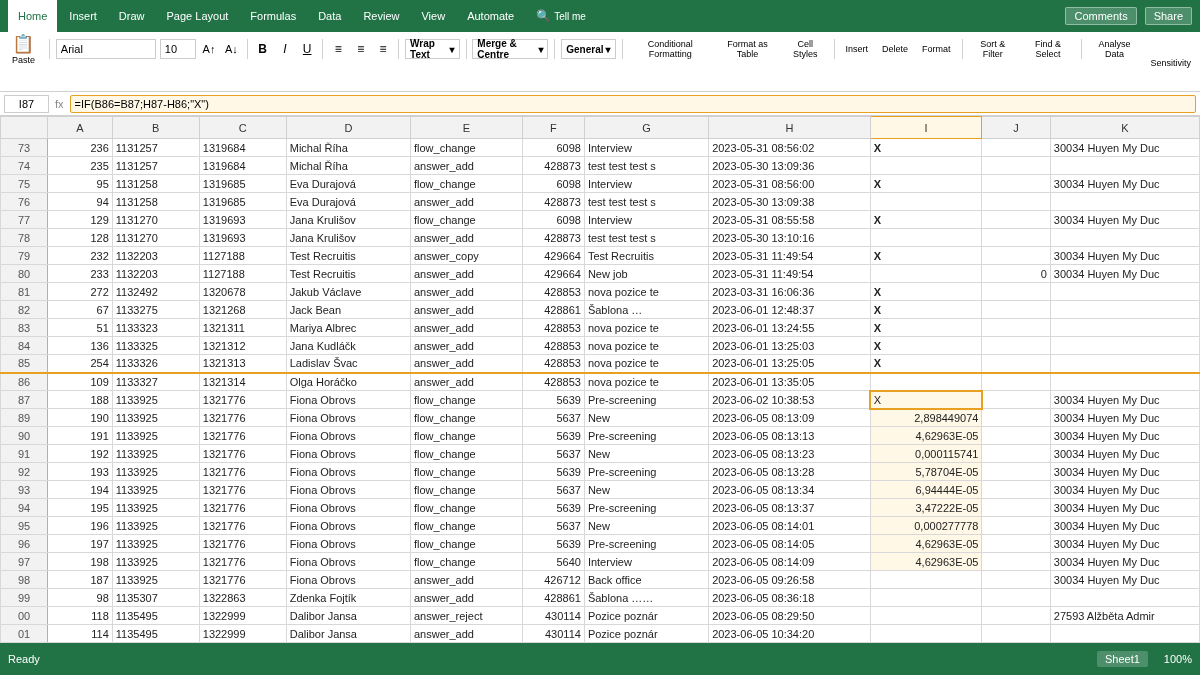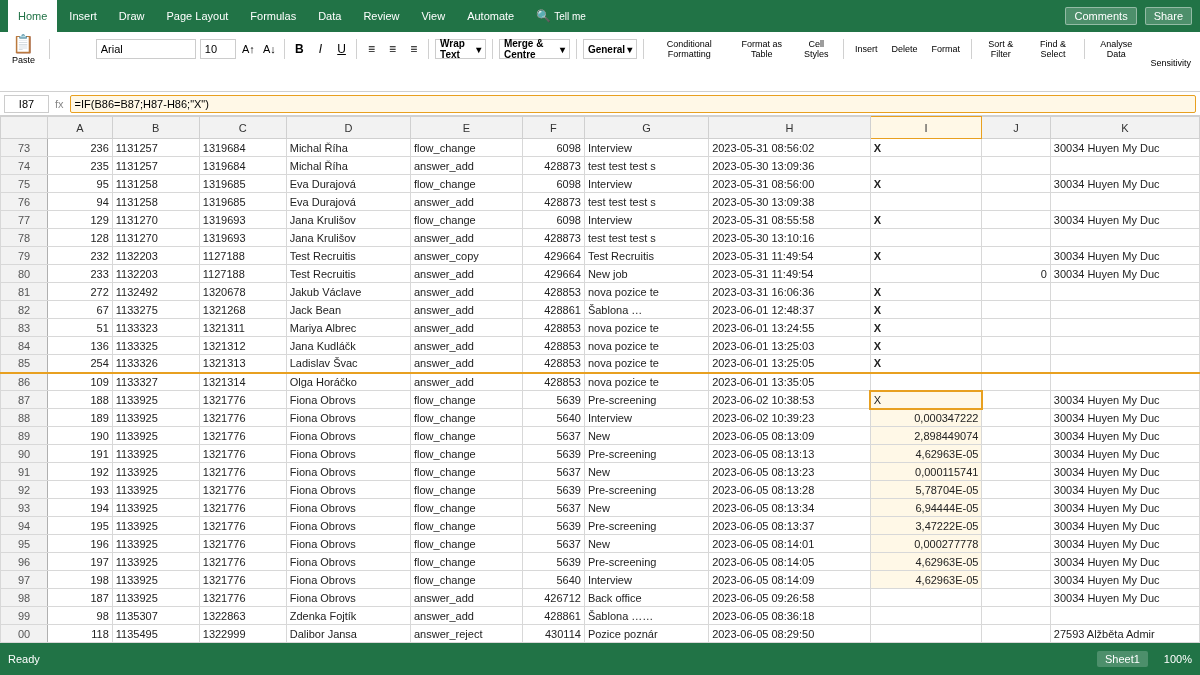--- a/index.html
+++ b/index.html
@@ -70,21 +70,20 @@
       height: 20px;
       background: #d0d0d0;
       margin: 0 2px;
     }
     .font-name {
       width: 100px;
       height: 20px;
       border: 1px solid #ccc;
       font-size: 11px;
       padding: 0 4px;
-      margin-left: 40px;
     }
     .font-size {
       width: 36px;
       height: 20px;
       border: 1px solid #ccc;
       font-size: 11px;
       padding: 0 4px;
     }
     .tb-btn {
       width: 22px;
@@ -583,34 +582,20 @@
           <td>Fiona Obrovs</td>
           <td>flow_change</td>
           <td class="cell-num">5639</td>
           <td>Pre-screening</td>
           <td>2023-06-02 10:38:53</td>
           <td class="cell-active" style="outline: rgb(232, 160, 32) solid 2px;">X</td>
           <td class="cell-num"></td>
           <td>30034 Huyen My Duc</td>
         </tr>
         <tr>
-          <td class="row-num">88</td>
-          <td class="cell-num">189</td>
-          <td>1133925</td>
-          <td>1321776</td>
-          <td>Fiona Obrovs</td>
-          <td>flow_change</td>
-          <td class="cell-num">5640</td>
-          <td>Interview</td>
-          <td>2023-06-02 10:39:23</td>
-          <td class="col-i-val">0,000347222</td>
-          <td class="cell-num"></td>
-          <td>30034 Huyen My Duc</td>
-        </tr>
-        <tr>
           <td class="row-num">89</td>
           <td class="cell-num">190</td>
           <td>1133925</td>
           <td>1321776</td>
           <td>Fiona Obrovs</td>
           <td>flow_change</td>
           <td class="cell-num">5637</td>
           <td>New</td>
           <td>2023-06-05 08:13:09</td>
           <td class="col-i-val">2,898449074</td>

